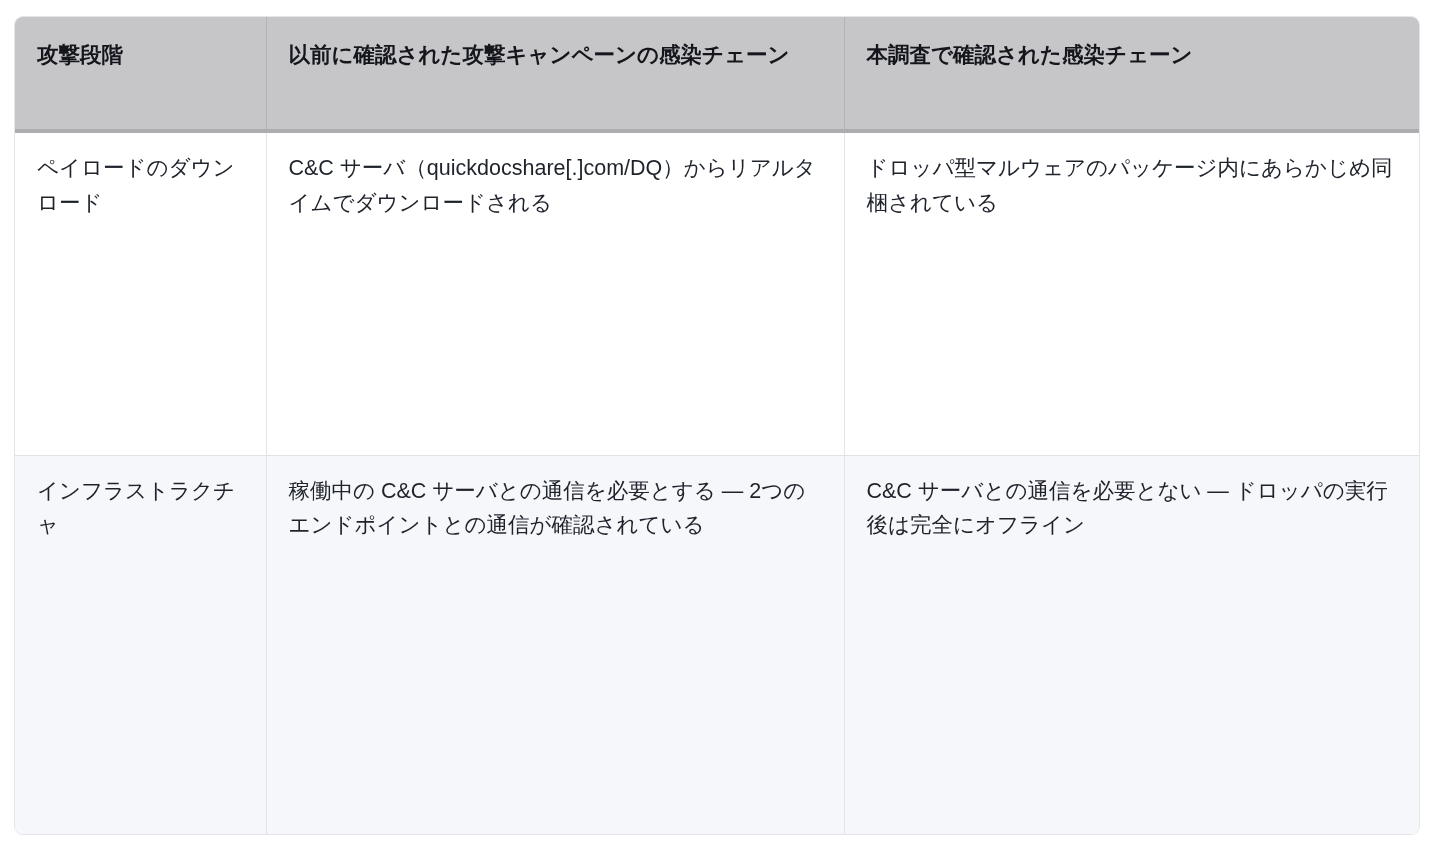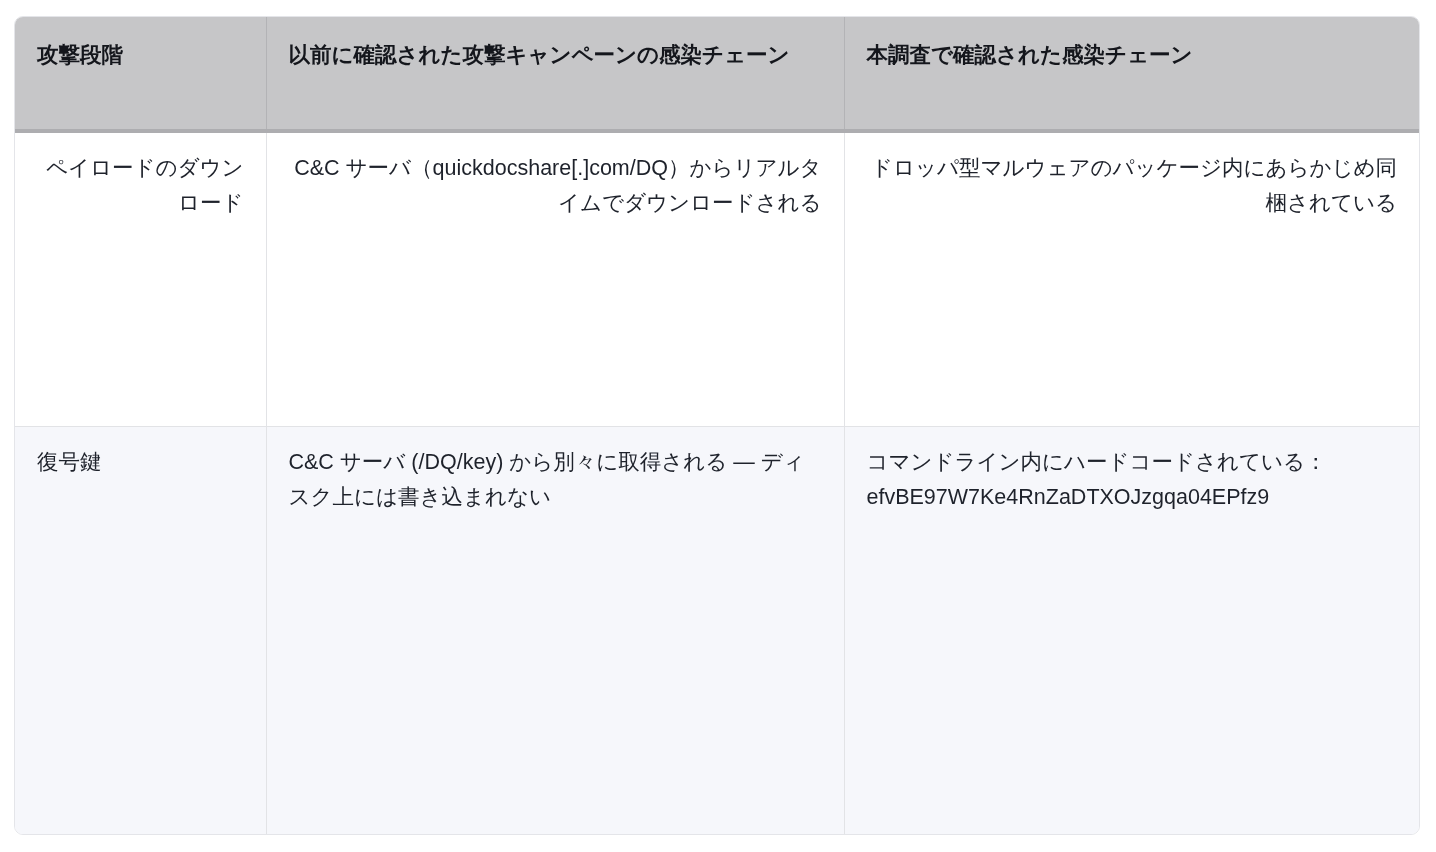--- a/index.html
+++ b/index.html
@@ -70,21 +70,21 @@
     border-right: 1px solid #e2e3e6;
     border-bottom: 1px solid #e2e3e6;
     box-sizing: border-box;
     word-break: break-word;
     overflow-wrap: anywhere;
   }
   tbody td:last-child { border-right: none; margin-left: 24px; }
   tbody tr:last-child td { border-bottom: none; }
 
   tbody tr.row-alt { background: #f6f7fb; }
-  tbody tr.row-plain { background: #ffffff; text-align: right; }
+  tbody tr.row-plain { background: #ffffff; }
 
   tbody tr.r1 td { height: 160px; }
   tbody tr.r2 td { height: 221px; }
   tbody tr.r3 td { height: 151px; }
   tbody tr.r4 td { height: 187px; }
 
   .cell-text { display: block; }
   .stage-text { display: block; }
 </style>
 </head>
@@ -110,27 +110,27 @@
           <td>
             <span class="stage-text">ペイロードのダウンロード</span>
           </td>
           <td>
             <span class="cell-text">C&amp;C サーバ（quickdocshare[.]com/DQ）からリアルタイムでダウンロードされる</span>
           </td>
           <td>
             <span class="cell-text">ドロッパ型マルウェアのパッケージ内にあらかじめ同梱されている</span>
           </td>
         </tr>
-        <tr class="row-alt r2">
+        <tr class="row-alt r4">
           <td>
-            <span class="stage-text">復号鍵</span>
+            <span class="stage-text">インフラストラクチャ</span>
           </td>
           <td>
-            <span class="cell-text">C&amp;C サーバ (/DQ/key) から別々に取得される ― ディスク上には書き込まれない</span>
+            <span class="cell-text">稼働中の C&amp;C サーバとの通信を必要とする ― 2つのエンドポイントとの通信が確認されている</span>
           </td>
           <td>
-            <span class="cell-text">コマンドライン内にハードコードされている：efvBE97W7Ke4RnZaDTXOJzgqa04EPfz9</span>
+            <span class="cell-text">C&amp;C サーバとの通信を必要とない ― ドロッパの実行後は完全にオフライン</span>
           </td>
         </tr>
       </tbody>
     </table>
   </div>
 </div>
 
 </body></html>

